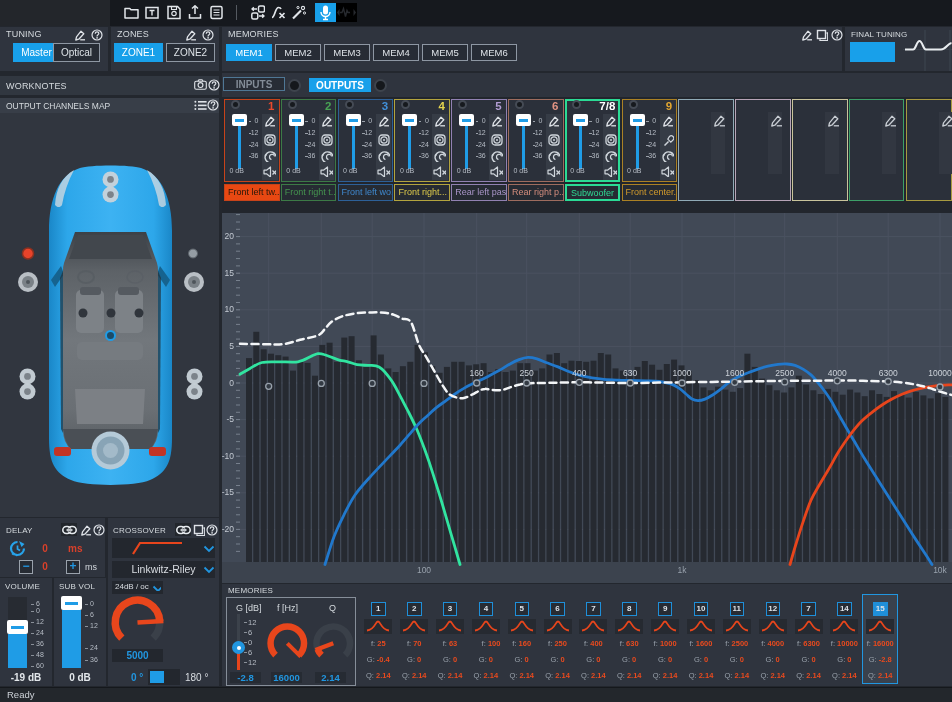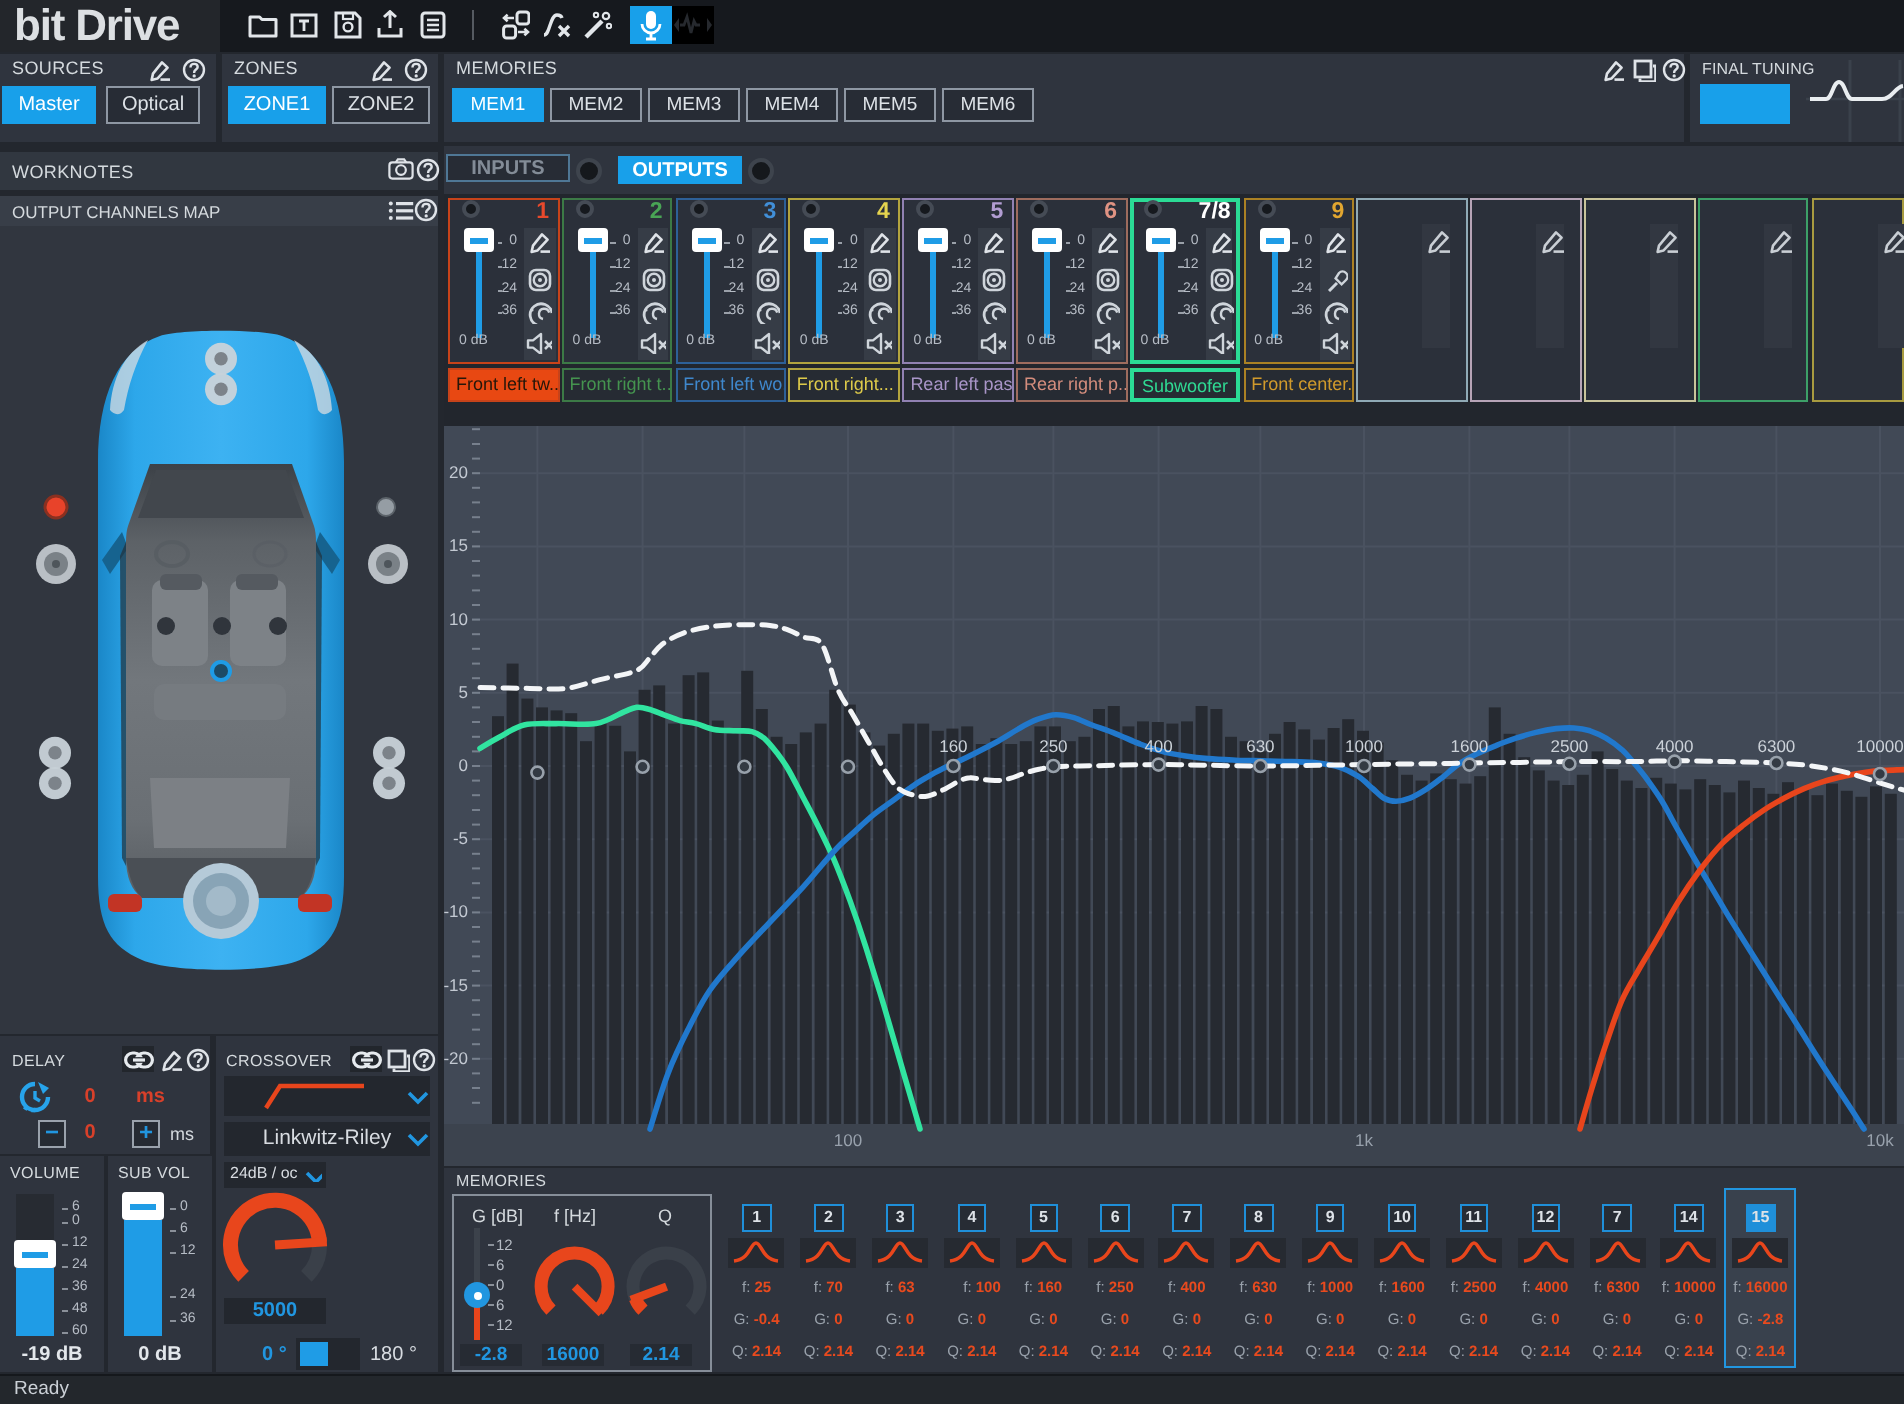--- a/index.html
+++ b/index.html
@@ -8,21 +8,20 @@
 .panel{position:absolute;background:#2f343e;}
 .phead{color:#d5dade;font-size:9px;letter-spacing:0.2px;}
 .btn{position:absolute;background:#272c35;border:1px solid #8e97a3;color:#dde2e7;font-size:10px;text-align:center;}
 .btn.sel{background:#18a0ea;border-color:#18a0ea;color:#fff;}
 .led{position:absolute;width:13px;height:13px;border-radius:50%;background:#15181c;border:2px solid #3e444d;}
 .sc{color:#b6bcc5;font-size:7px;}
 </style></head><body>
 <div id="app">
     <div class="abs" style="left:0;top:0;width:952px;height:26px;background:#16191e;"></div>
     <div class="abs" style="left:0;top:0;width:110px;height:26px;background:#23262b;"></div>
-    <div class="abs" style="left:7px;top:0px;width:110px;height:26px;color:#dcdfe2;font-size:22px;font-weight:bold;letter-spacing:-0.6px;">bit Drive</div>
     <div class="abs" style="left:124px;top:5px;width:16px;height:16px;">
       <svg width="15" height="15" viewBox="0 0 15 15" style="">
         <path d="M1,3.5 L1,13 L14,13 L14,4.8 L7,4.8 L5.8,3.5 Z" fill="none" stroke="#e2e6ea" stroke-width="1.5" stroke-linejoin="round"></path>
       </svg>
     </div>
     <div class="abs" style="left:145px;top:5px;width:16px;height:16px;">
       <svg width="14" height="15" viewBox="0 0 14 15" style="">
         <rect x="1" y="2.5" width="12" height="10.5" fill="none" stroke="#e2e6ea" stroke-width="1.5"></rect>
         <path d="M4.5,5.5 L9.5,5.5 M7,5.5 L7,10.5" stroke="#e2e6ea" stroke-width="1.4" fill="none"></path>
       </svg>
@@ -79,21 +78,21 @@
       </svg>
     </div>
     <div class="abs" style="left:336px;top:3px;width:21px;height:19px;background:#000;">
       <svg width="21" height="19" viewBox="0 0 21 19" style="">
         <path d="M4,9.5 h2 l1.5,-4 l2,8 l1.5,-6 l1,2 h2" fill="none" stroke="#26292e" stroke-width="1.4"></path>
         <path d="M3.5,6 L1,9.5 L3.5,13 M17.5,6 L20,9.5 L17.5,13" fill="#26292e"></path>
       </svg>
     </div>
     <div class="panel" style="left:0;top:27px;width:108px;height:44px;"></div>
     <div class="panel" style="left:111px;top:27px;width:108px;height:44px;"></div>
-    <div class="abs phead" style="left:6px;top:29px;">SOURCES</div>
+    <div class="abs phead" style="left:6px;top:29px;">TUNING</div>
     <div class="abs phead" style="left:117px;top:29px;">ZONES</div>
     <div class="abs" style="left:74px;top:29px;">
       <svg width="12" height="12" viewBox="0 0 12 12" style="">
         <path d="M2.5,7.8 L7,2.2 L9.8,4.8 L4.8,10.2 L1.8,11 Z" fill="none" stroke="#dfe3e8" stroke-width="1.3" stroke-linejoin="round"></path>
         <line x1="6.24" y1="10.8" x2="11" y2="10.8" stroke="#dfe3e8" stroke-width="1.3"></line>
       </svg>
     </div>
     <div class="abs" style="left:91px;top:29px;">
       <svg width="12" height="12" viewBox="0 0 13 13">
         <circle cx="6.5" cy="6.5" r="5.4" fill="none" stroke="#dfe3e8" stroke-width="1.3"></circle>
@@ -107,21 +106,21 @@
         <line x1="6.24" y1="10.8" x2="11" y2="10.8" stroke="#dfe3e8" stroke-width="1.3"></line>
       </svg>
     </div>
     <div class="abs" style="left:202px;top:29px;">
       <svg width="12" height="12" viewBox="0 0 13 13">
         <circle cx="6.5" cy="6.5" r="5.4" fill="none" stroke="#dfe3e8" stroke-width="1.3"></circle>
         <path d="M4.6,5.2 C4.6,3.9 5.5,3.2 6.6,3.2 C7.7,3.2 8.5,3.9 8.5,4.9 C8.5,6.1 6.6,6.3 6.6,7.6 L6.6,8.1" fill="none" stroke="#dfe3e8" stroke-width="1.3"></path>
         <circle cx="6.6" cy="9.7" r="0.9" fill="#dfe3e8"></circle>
       </svg>
     </div>
-    <div class="btn sel" style="left:1px;top:43px;width:47px;height:19px;line-height:18px;">Master</div>
+    <div class="btn sel" style="left:13px;top:43px;width:47px;height:19px;line-height:18px;">Master</div>
     <div class="btn" style="left:53px;top:43px;width:47px;height:19px;line-height:18px;">Optical</div>
     <div class="btn sel" style="left:114px;top:43px;width:49px;height:19px;line-height:18px;">ZONE1</div>
     <div class="btn" style="left:166px;top:43px;width:49px;height:19px;line-height:18px;">ZONE2</div>
     <div class="panel" style="left:222px;top:27px;width:620px;height:44px;"></div>
     <div class="abs phead" style="left:228px;top:29px;">MEMORIES</div>
     <div class="btn sel" style="left:226px;top:44px;width:46px;height:17px;line-height:16px;font-size:9.5px;">MEM1</div>
     <div class="btn" style="left:275px;top:44px;width:46px;height:17px;line-height:16px;font-size:9.5px;">MEM2</div>
     <div class="btn" style="left:324px;top:44px;width:46px;height:17px;line-height:16px;font-size:9.5px;">MEM3</div>
     <div class="btn" style="left:373px;top:44px;width:46px;height:17px;line-height:16px;font-size:9.5px;">MEM4</div>
     <div class="btn" style="left:422px;top:44px;width:46px;height:17px;line-height:16px;font-size:9.5px;">MEM5</div>

